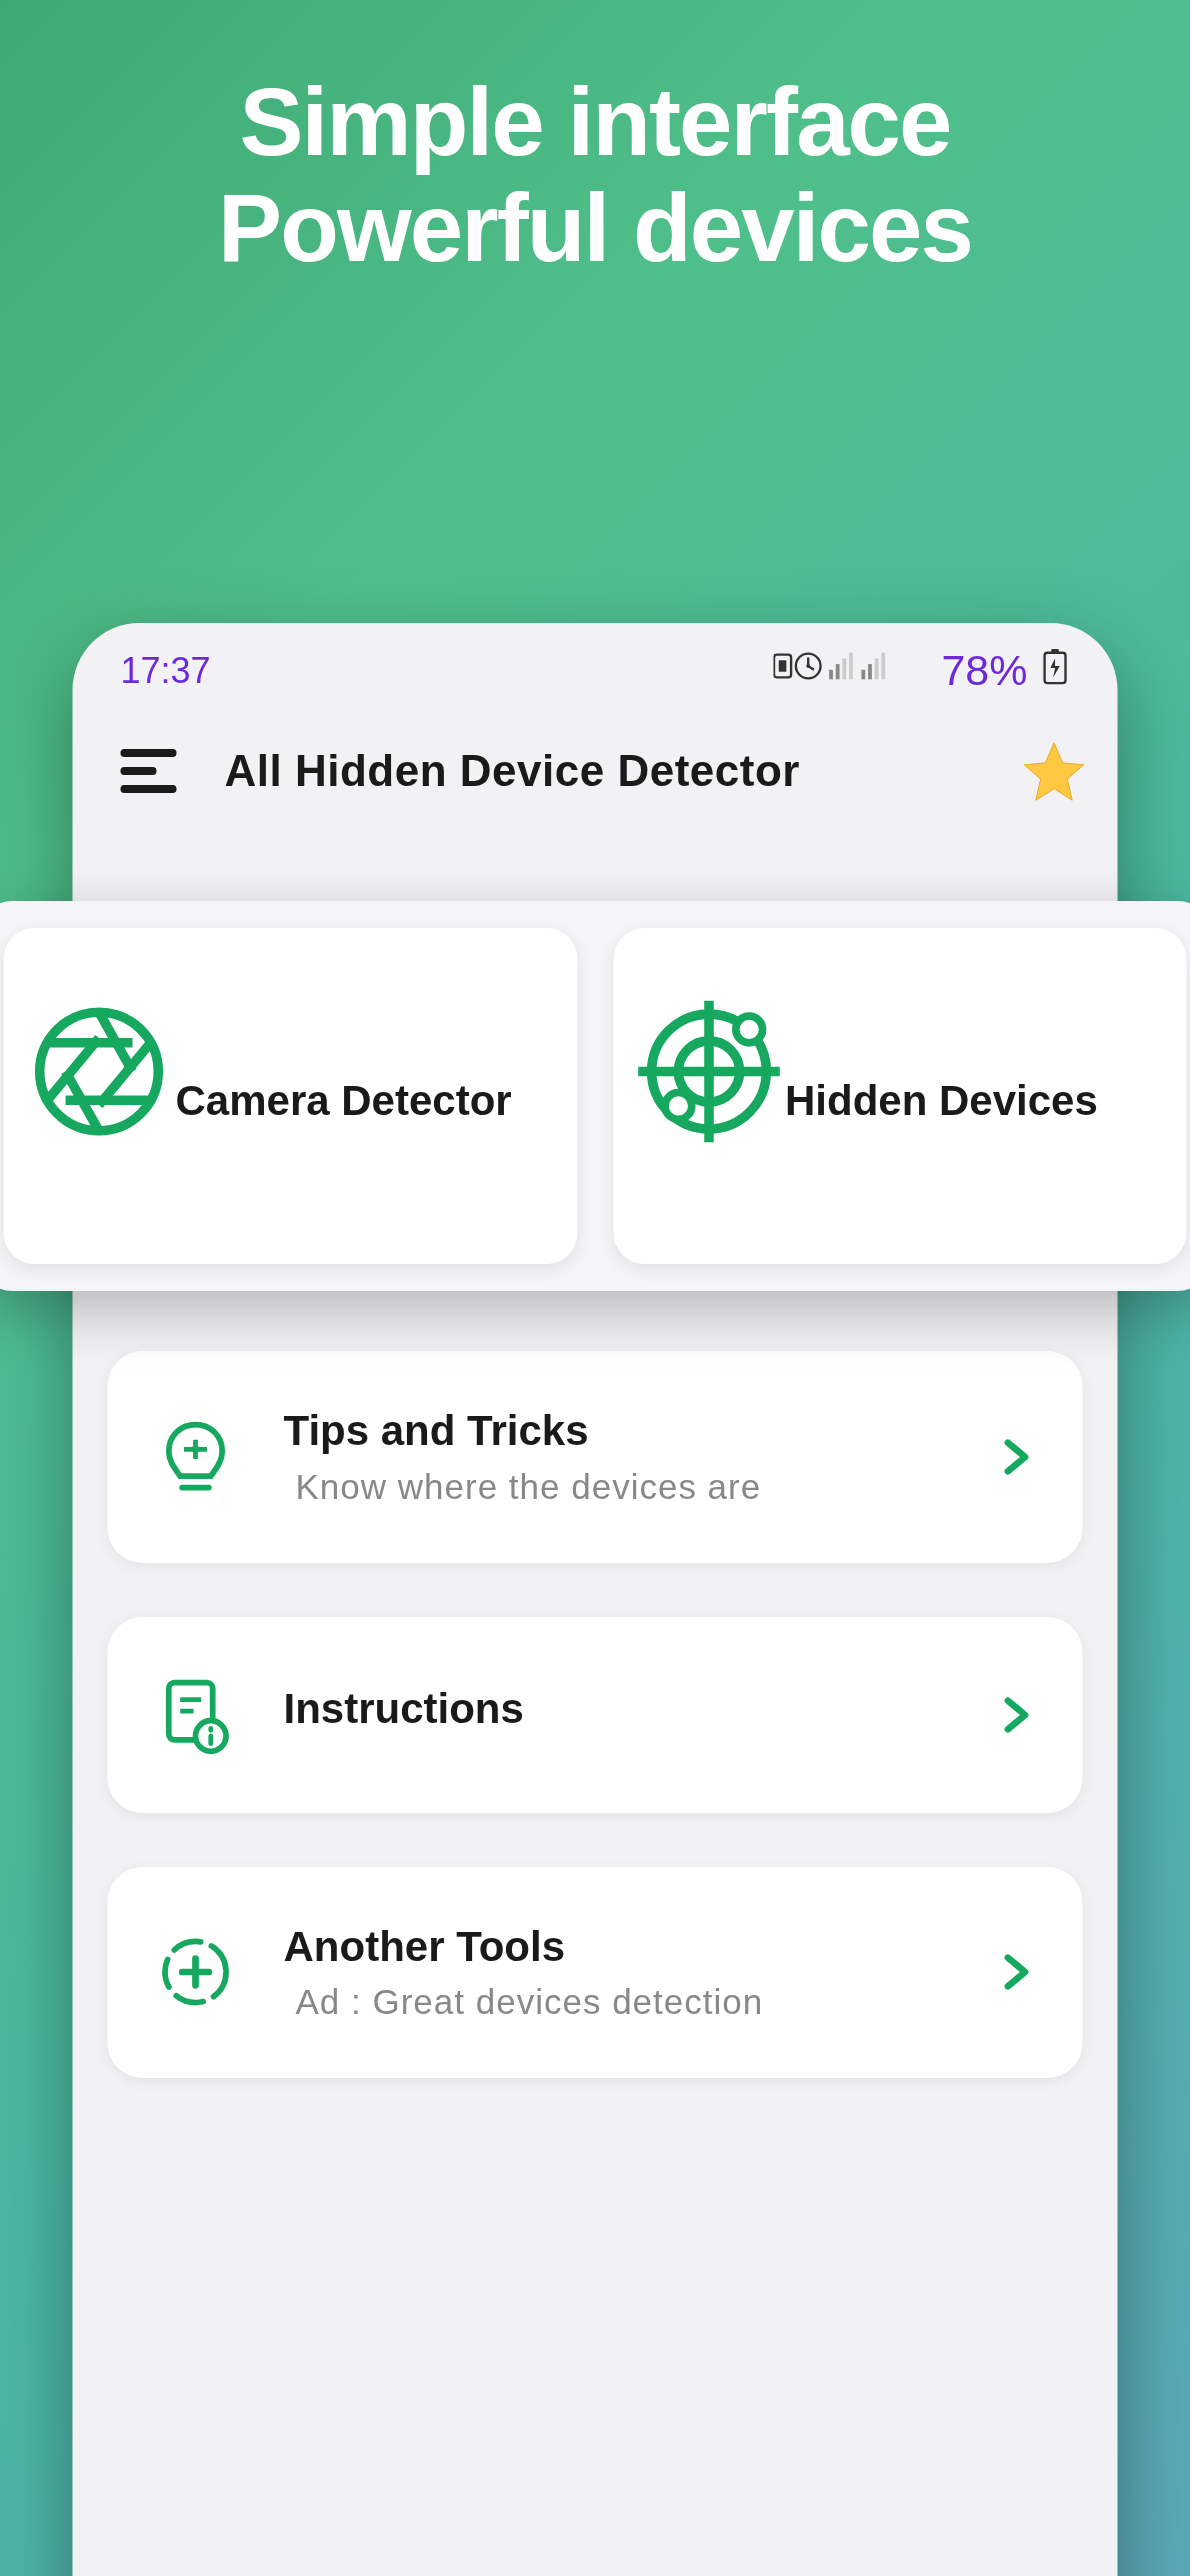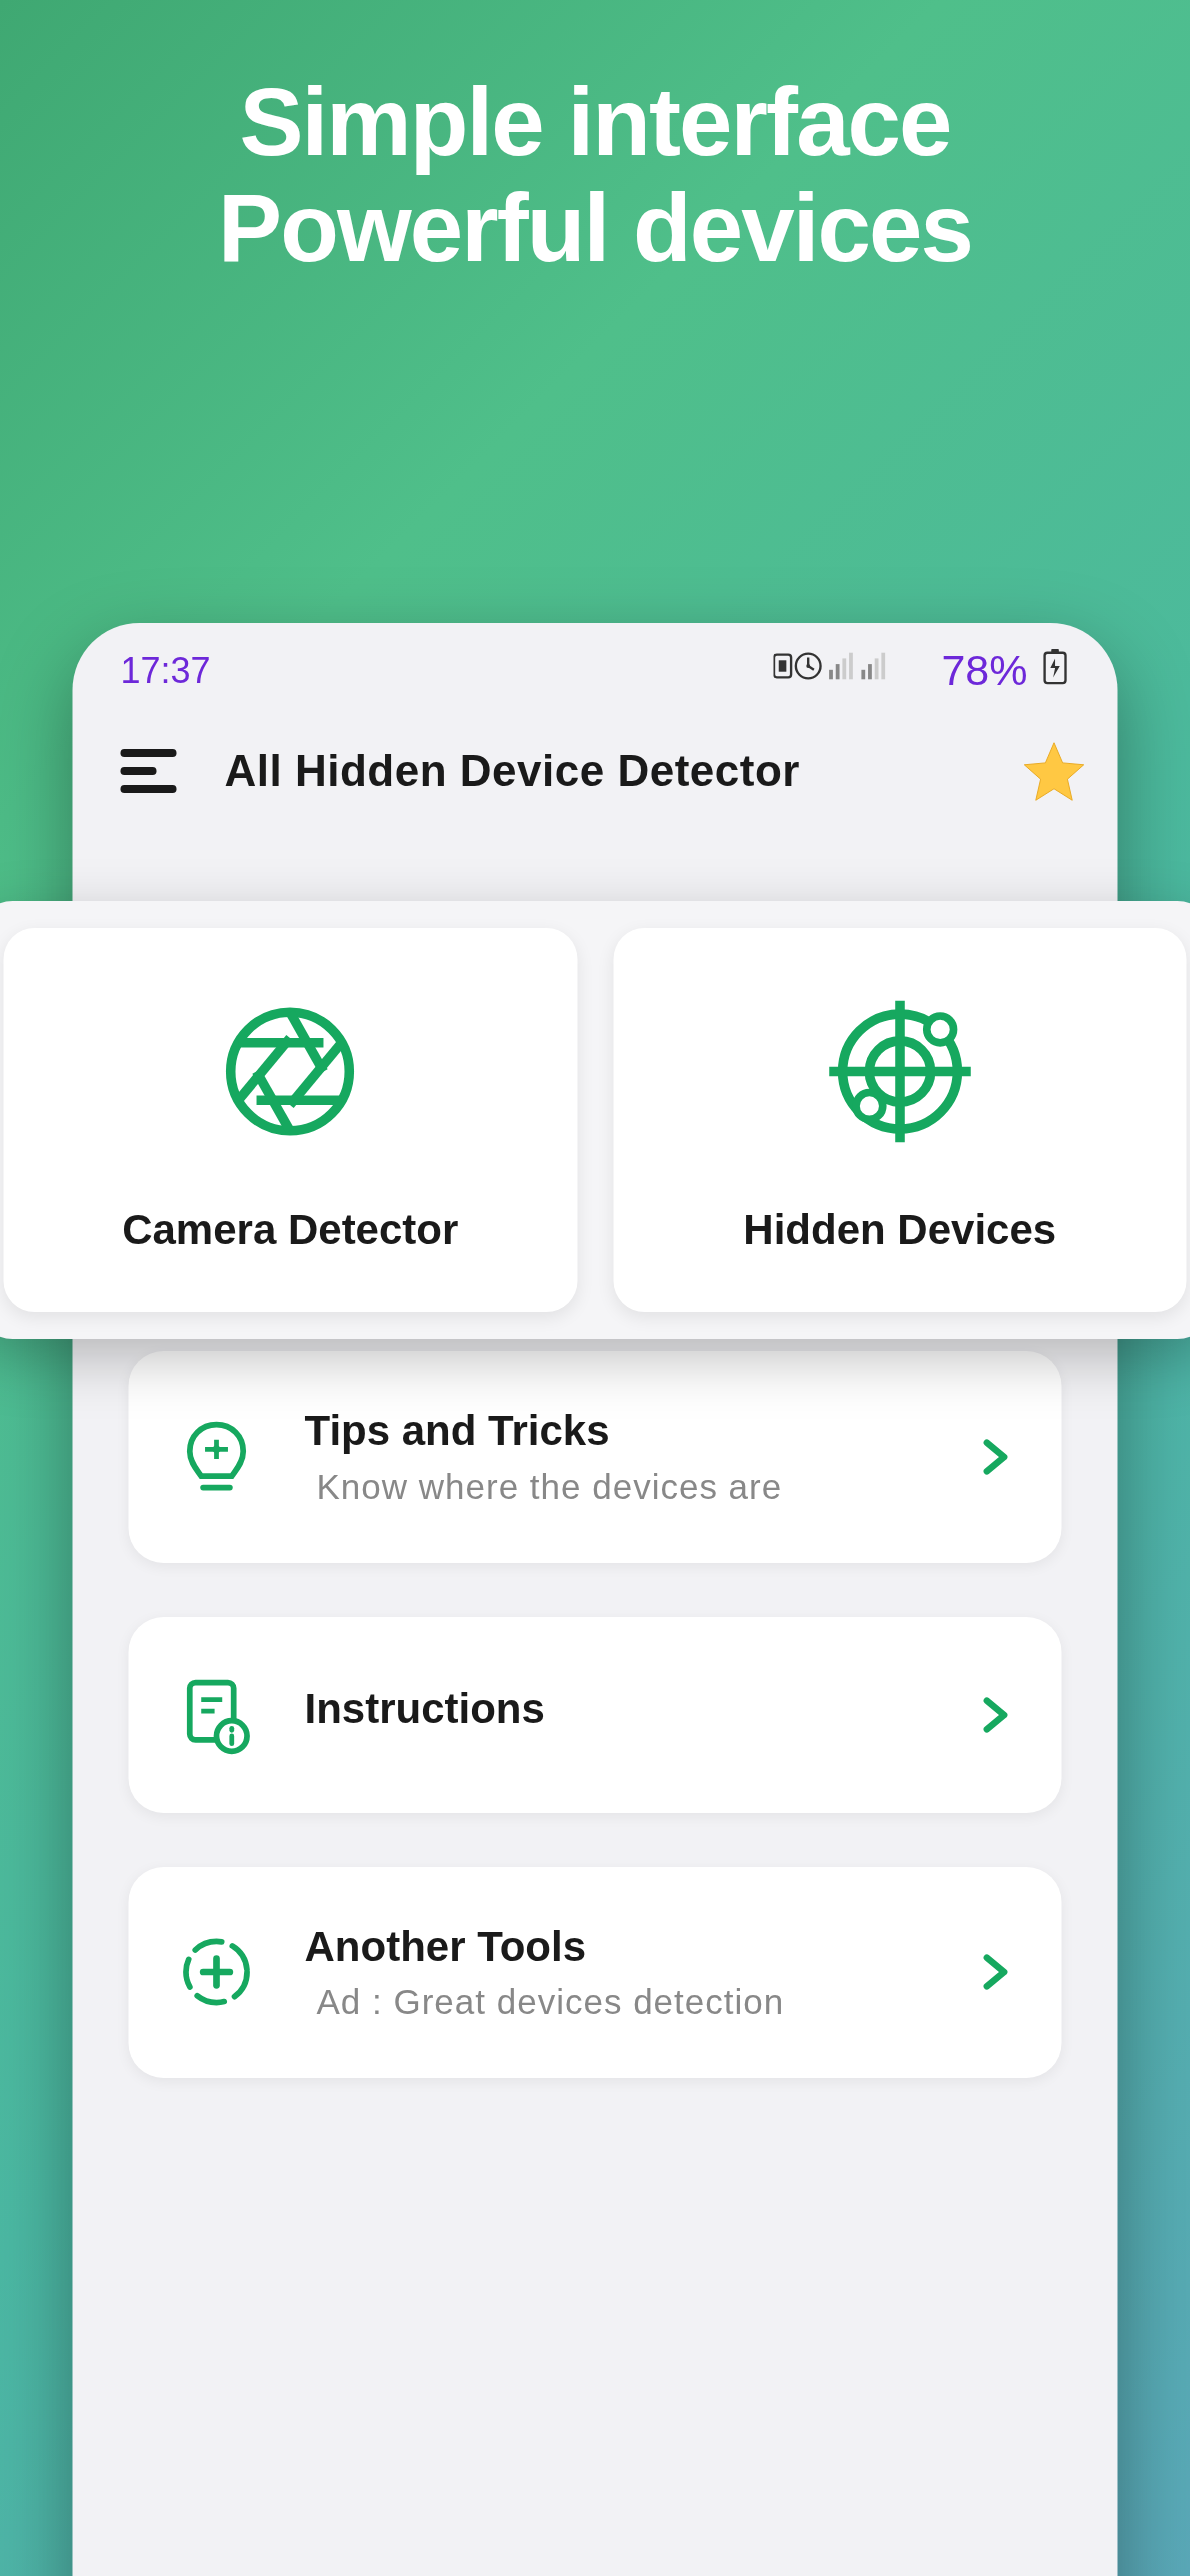--- a/index.html
+++ b/index.html
@@ -102,42 +102,42 @@
       border-radius: 36px;
       box-shadow: 0 19px 58px rgba(0,0,0,0.25);
       z-index: 10;
     }
     .big-card {
       flex: 1;
       background: white;
       border-radius: 31px;
       padding: 67px 19px 58px 19px;
       display: flex;
-      flex-direction: column;
+      flex-direction: row;
       align-items: center;
       box-shadow: 0 5.8px 17px rgba(0,0,0,0.08);
     }
     .big-card-icon {
       width: 153px;
       height: 153px;
       display: flex;
       align-items: center;
       justify-content: center;
       margin-bottom: 58px;
     }
     .big-card-label {
       font-size: 42px;
       font-weight: 800;
       color: #1a1a1a;
     }
     .list {
       position: absolute;
       left: 0; right: 0;
       top: 728px;
-      padding: 0 56px;
+      padding: 0 35px;
       display: flex;
       flex-direction: column;
       gap: 54px;
     }
     .list-card {
       background: white;
       border-radius: 35px;
       padding: 56px 46px 56px 46px;
       display: flex;
       align-items: center;

